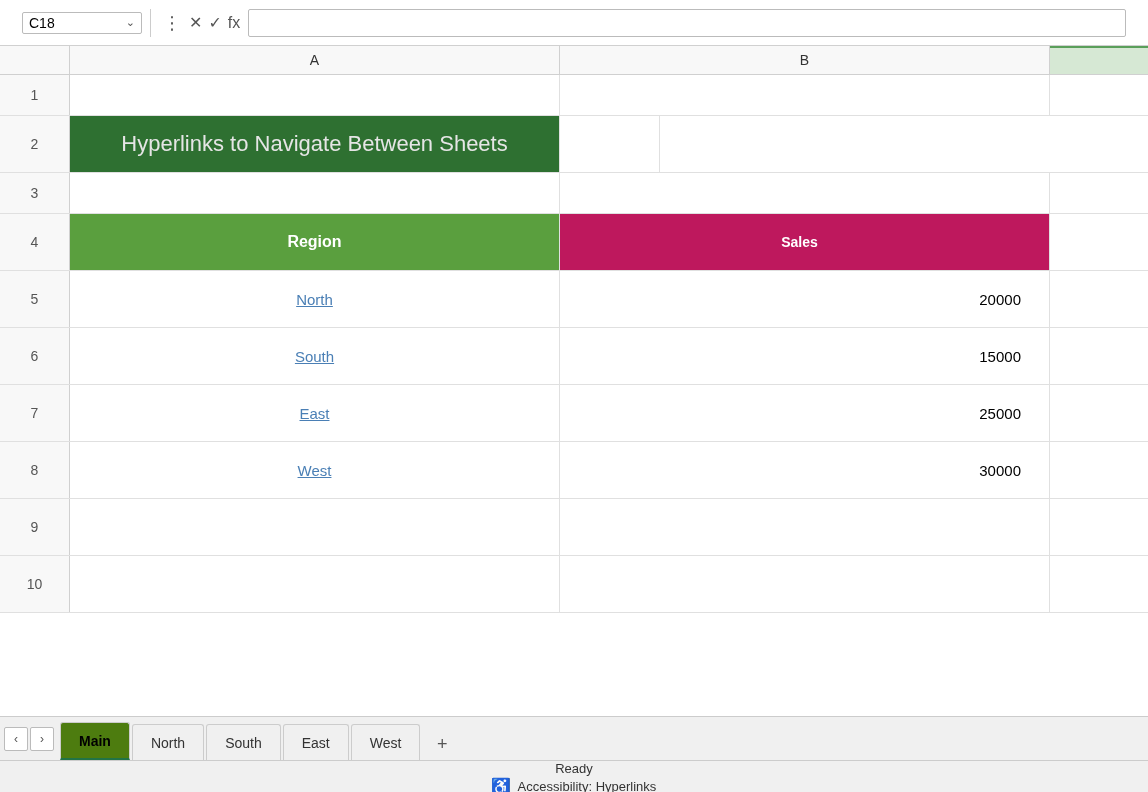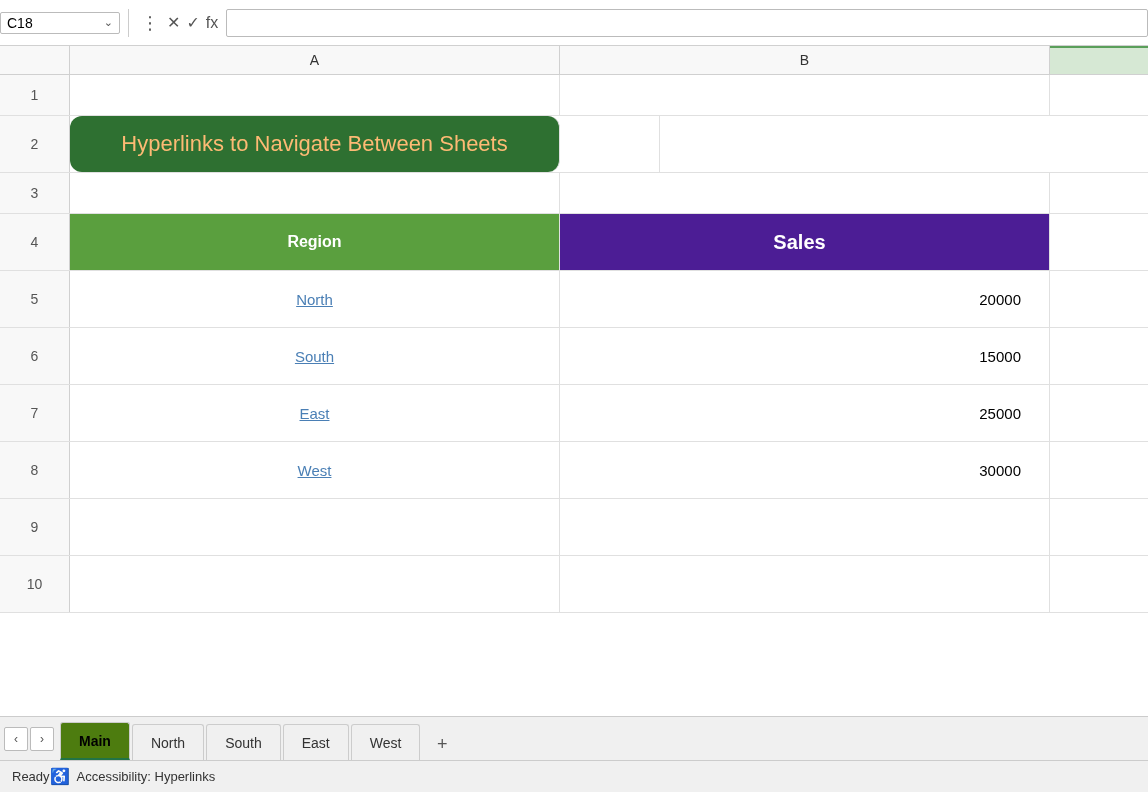--- a/index.html
+++ b/index.html
@@ -5,21 +5,21 @@
     * { box-sizing: border-box; margin: 0; padding: 0; }
     body { font-family: 'Segoe UI', Arial, sans-serif; background: #f0f0f0; width: 1148px; height: 792px; overflow: hidden; display: flex; flex-direction: column; }
 
     
     .formula-bar {
       display: flex;
       align-items: center;
       background: #fff;
       border-bottom: 1px solid #d0d0d0;
       height: 46px;
-      padding: 0 0;
+      padding: 0 22px;
       gap: 4px;
       flex-shrink: 0;
     }
     .name-box {
       display: flex;
       align-items: center;
       border: 1px solid #bbb;
       border-radius: 2px;
       padding: 2px 6px;
       width: 120px;
@@ -139,44 +139,43 @@
     .cell.col-c { width: 100px; min-width: 100px; }
 
     
     .row-1 .row-num { height: 40px; }
     .row-1 .cell { height: 40px; }
     .row-1 .cell.col-a, .row-1 .cell.col-b { background: #fff; }
 
     .row-2 .row-num { height: 56px; background: #f8f8f8; }
     .title-cell {
       background: #2e7031;
-      color: #fdba74;
+      color: #e5e5e5;
       font-size: 22px;
       font-weight: 400;
       justify-content: center;
       
       width: 980px;
       min-width: 980px;
-      border-radius: 12px;
     }
 
     .row-3 .row-num { height: 40px; }
     .row-3 .cell { height: 40px; }
 
     .row-4 .cell.col-a {
       background: #5a9f3e;
       color: #fff;
       font-weight: bold;
       font-size: 16px;
     }
     .row-4 .cell.col-b {
-      background: #4c1d95;
+      background: #be185d;
       color: #fff;
       font-weight: bold;
-      font-size: 20px;
+      font-size: 14px;
       justify-content: center;
       padding-right: 10px;
     }
 
     .hyperlink {
       color: #4a7fb5;
       text-decoration: underline;
       cursor: pointer;
     }
 
@@ -256,20 +255,21 @@
       display: flex;
       align-items: center;
       background: #f0f0f0;
       border-top: 1px solid #ccc;
       height: 32px;
       padding: 0 12px;
       font-size: 13px;
       color: #333;
       flex-shrink: 0;
       gap: 1px;
+      flex-direction: column;
     }
     .status-accessibility {
       display: flex;
       align-items: center;
       gap: 6px;
     }
     .accessibility-icon {
       font-size: 16px;
     }
   </style>

